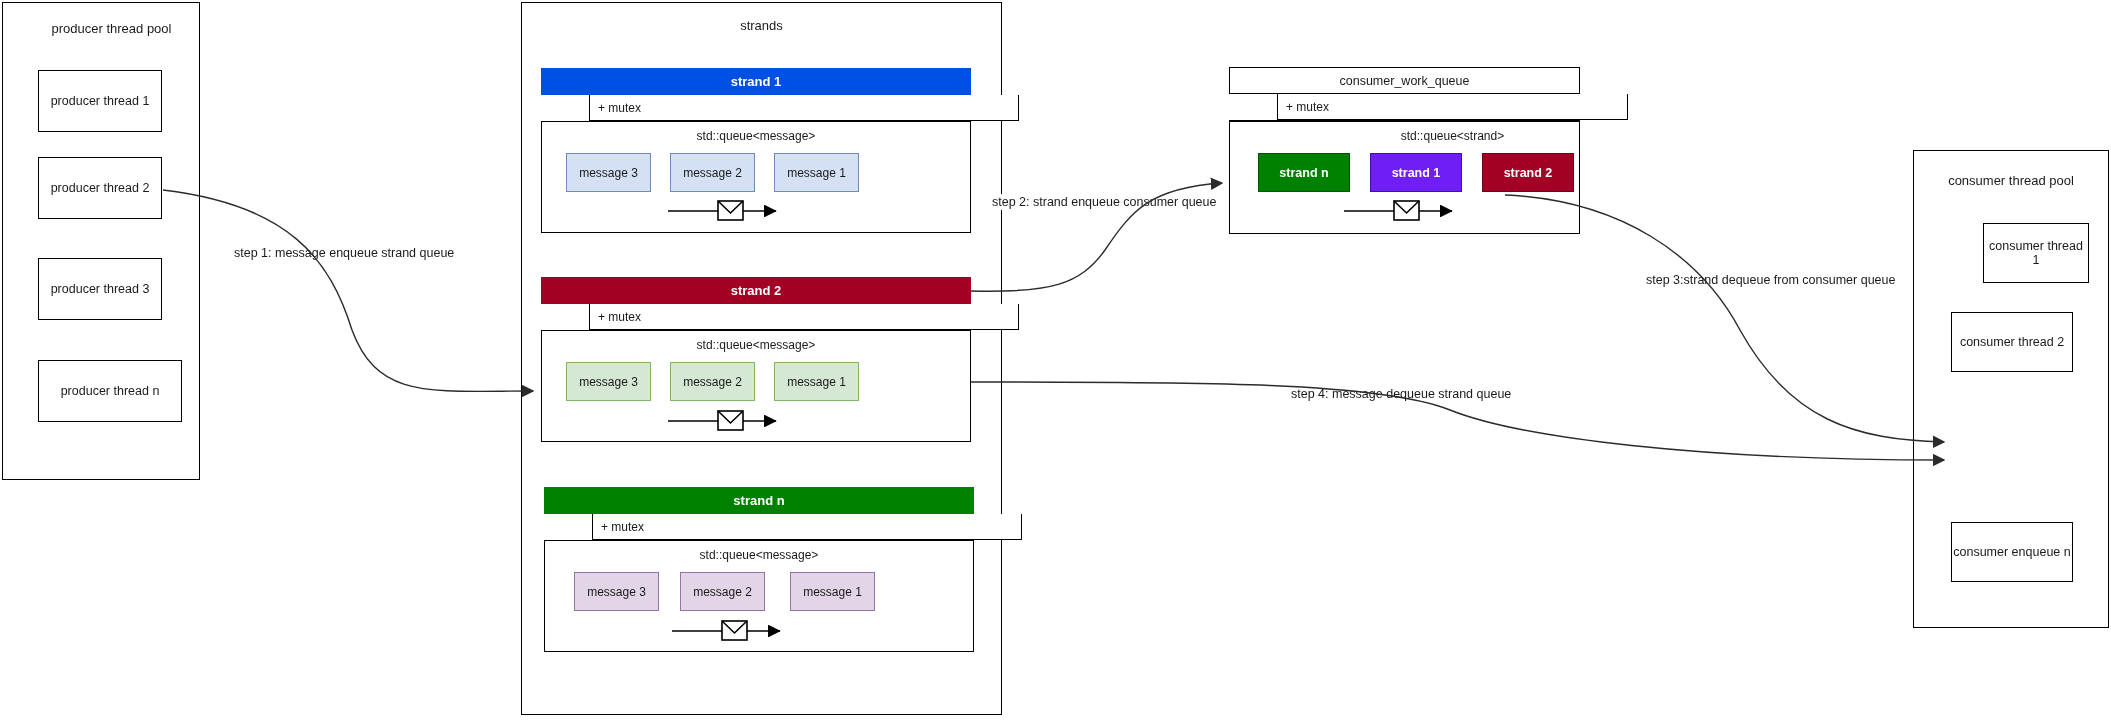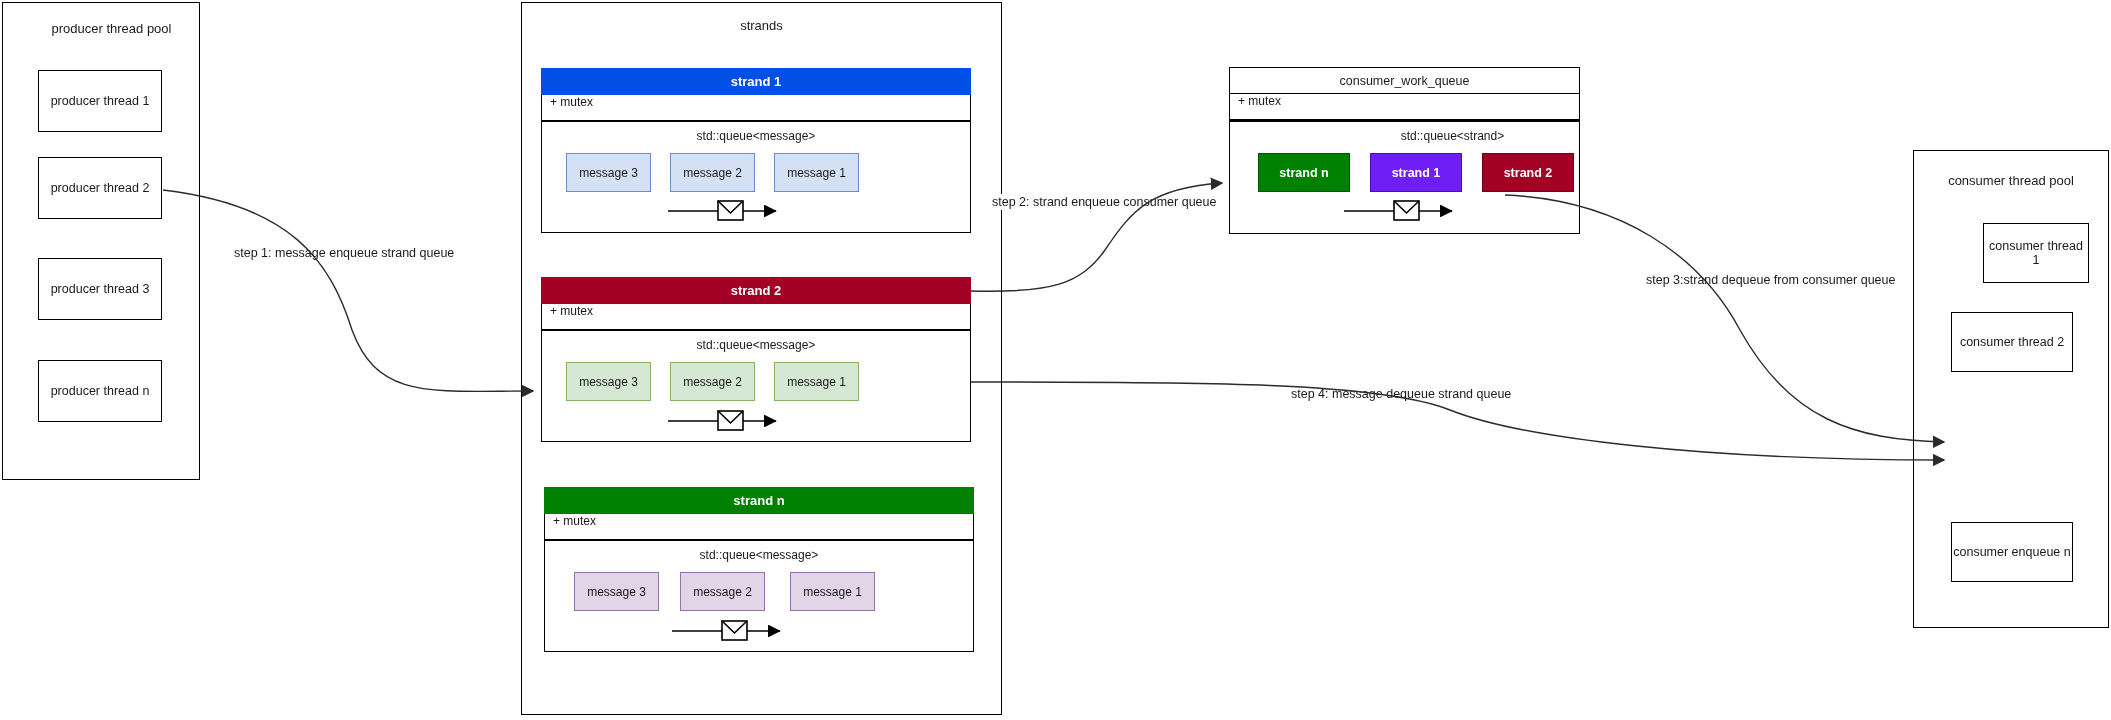--- a/index.html
+++ b/index.html
@@ -6,40 +6,40 @@
   #stage{position:relative;width:2111px;height:720px;overflow:hidden;
          font-family:"Liberation Sans","DejaVu Sans",sans-serif;color:#1a1a1a;background:#fff;}
   .box{position:absolute;box-sizing:border-box;border:1.4px solid #000;background:#fff;}
   .lbl{position:absolute;box-sizing:border-box;white-space:nowrap;}
   .ctr{display:flex;align-items:center;justify-content:center;text-align:center;}
   .pool-title{font-size:13px;}
   .thread-box{font-size:12.5px;}
   .strand-hdr{position:absolute;box-sizing:border-box;border:1.4px solid #000;
               color:#fff;font-weight:bold;font-size:13px;}
   .mutex{position:absolute;box-sizing:border-box;border:1.4px solid #000;border-top:none;
-         background:#fff;font-size:12px;display:flex;padding-left:8px;}
+         background:#fff;font-size:12px;display:flex;align-items:center;padding-left:8px;margin-left:48px;}
   .qbody{position:absolute;box-sizing:border-box;border:1.4px solid #000;background:#fff;}
   .msg{position:absolute;box-sizing:border-box;border:1.4px solid;font-size:12px;}
   .strandchip{position:absolute;box-sizing:border-box;border:1.4px solid;
               font-size:12.5px;font-weight:bold;color:#fff;}
   .steplbl{position:absolute;font-size:12.5px;white-space:nowrap;background:#fff;padding:1px 3px;}
   svg.overlay{position:absolute;left:0;top:0;width:2111px;height:720px;pointer-events:none;}
 </style>
 </head>
 <body>
 
 <div id="stage">
 
   <div class="box" style="left:2px;top:2px;width:198px;height:478px;"></div>
   <div class="lbl ctr pool-title" style="left:2px;top:18px;width:219px;height:20px;">producer thread pool</div>
 
   <div class="box ctr thread-box" style="left:38px;top:70px;width:124px;height:62px;">producer thread 1</div>
   <div class="box ctr thread-box" style="left:38px;top:157px;width:124px;height:62px;">producer thread 2</div>
   <div class="box ctr thread-box" style="left:38px;top:258px;width:124px;height:62px;">producer thread 3</div>
-  <div class="box ctr thread-box" style="left:38px;top:360px;width:124px;height:62px;">producer thread n</div>
+  <div class="box ctr thread-box" style="left:38px;top:360px;width:144px;height:62px;">producer thread n</div>
 
   <div class="box" style="left:521px;top:2px;width:481px;height:713px;"></div>
   <div class="lbl ctr pool-title" style="left:521px;top:15px;width:481px;height:20px;">strands</div>
 
   <div class="strand-hdr ctr" style="left: 541px; top: 68px; width: 430px; height: 27px; display: flex; align-items: center; justify-content: center; background: rgb(0, 80, 230); border-color: rgb(0, 80, 230);">
     <span>strand 1</span>
   </div>
   <div class="mutex" style="left:541px;top:95px;width:430px;height:26px;">
     <span>+ mutex</span>
   </div>

